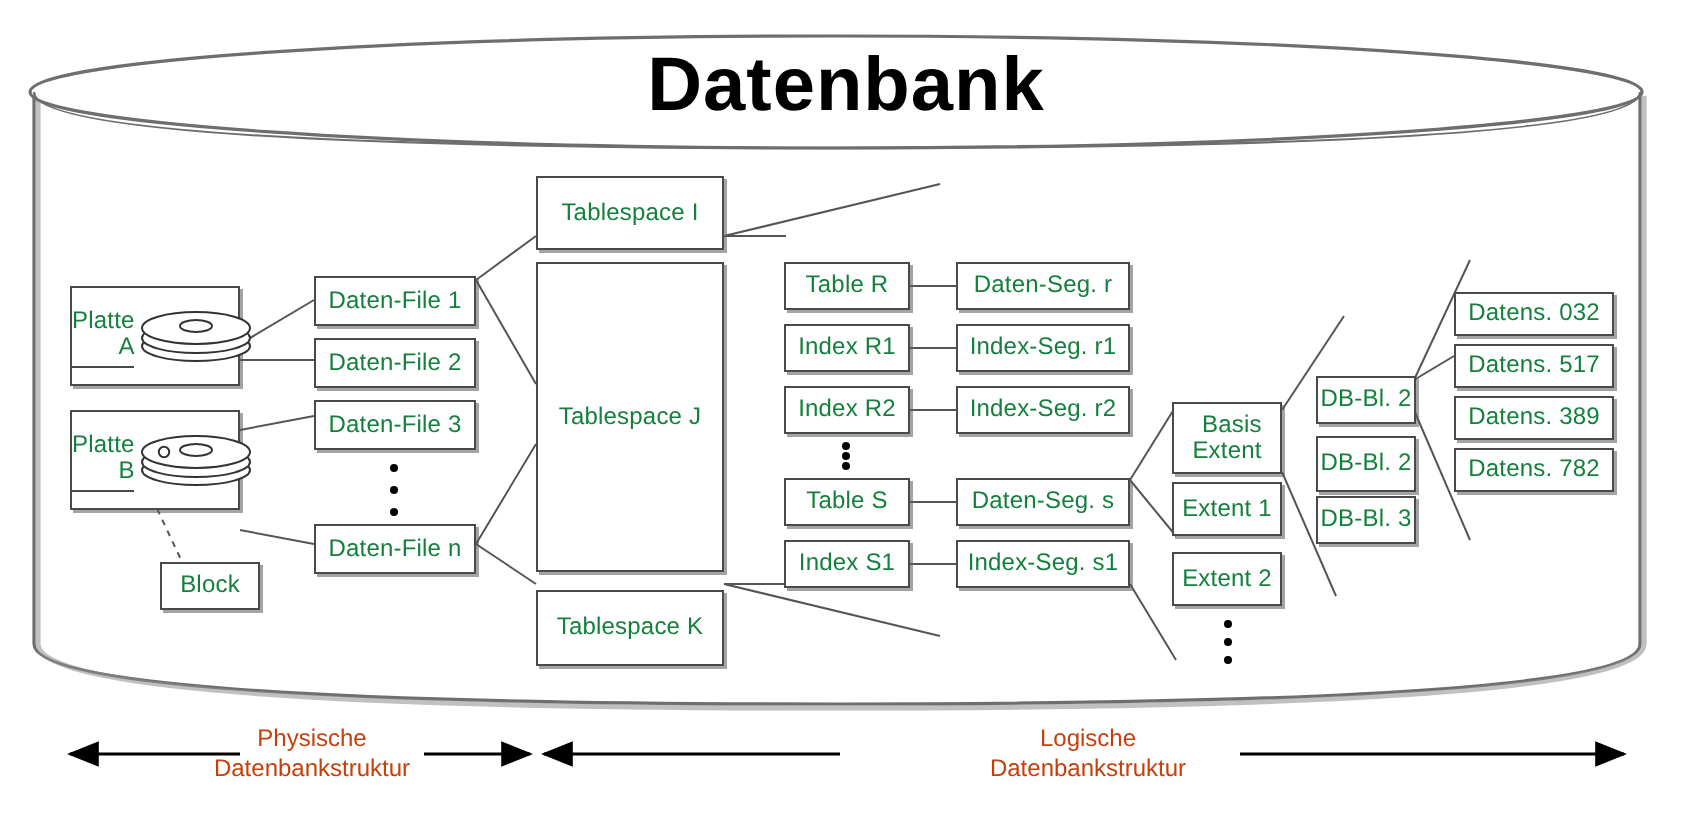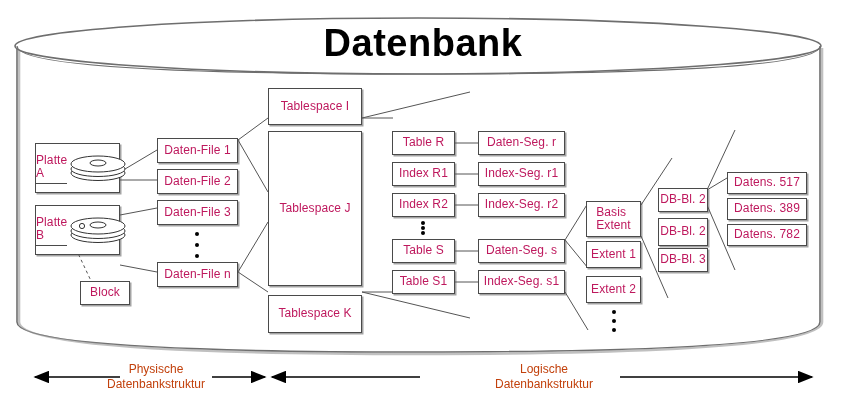--- a/index.html
+++ b/index.html
@@ -27,22 +27,22 @@
   }
   .node {
     position: absolute;
     box-sizing: border-box;
     background: #ffffff;
     border: 1px solid #4a4a4a;
     box-shadow: 1.5px 1.5px 0 rgba(90,90,90,0.55);
     display: flex;
     align-items: center;
     justify-content: center;
-    text-align: left;
-    color: #be185d;
+    text-align: right;
+    color: #15803d;
     font-size: 12px;
     line-height: 1.12;
     letter-spacing: 0.1px;
     white-space: pre-line;
     z-index: 5;
   }
   .title {
     position: absolute;
     left: 0;
     right: 0;
@@ -220,21 +220,21 @@
 
   <div class="node" style="left:392px; top:131px; width:63px; height:24px;">Table R</div>
   <div class="node" style="left:392px; top:162px; width:63px; height:24px;">Index R1</div>
   <div class="node" style="left:392px; top:193px; width:63px; height:24px;">Index R2</div>
   <div class="dots" style="left:420px; top:221px; width:6px; height:14px;">
       <i></i>
       <i></i>
       <i></i>
     </div>
   <div class="node" style="left:392px; top:239px; width:63px; height:24px;">Table S</div>
-  <div class="node" style="left:392px; top:270px; width:63px; height:24px;">Table S1</div>
+  <div class="node" style="left:392px; top:270px; width:63px; height:24px;">Index S1</div>
 
   <div class="node" style="left:478px; top:131px; width:87px; height:24px;">Daten-Seg. r</div>
   <div class="node" style="left:478px; top:162px; width:87px; height:24px;">Index-Seg. r1</div>
   <div class="node" style="left:478px; top:193px; width:87px; height:24px;">Index-Seg. r2</div>
   <div class="node" style="left:478px; top:239px; width:87px; height:24px;">Daten-Seg. s</div>
   <div class="node" style="left:478px; top:270px; width:87px; height:24px;">Index-Seg. s1</div>
 
   <div class="node" style="left:586px; top:201px; width:55px; height:36px;">Basis
 Extent</div>
   <div class="node" style="left:586px; top:241px; width:55px; height:27px;">Extent 1</div>
@@ -242,20 +242,21 @@
   <div class="dots" style="left:611px; top:310px; width:6px; height:22px;">
       <i></i>
       <i></i>
       <i></i>
     </div>
 
   <div class="node" style="left:658px; top:188px; width:50px; height:24px;">DB-Bl. 2</div>
   <div class="node" style="left:658px; top:218px; width:50px; height:28px;">DB-Bl. 2</div>
   <div class="node" style="left:658px; top:248px; width:50px; height:24px;">DB-Bl. 3</div>
 
+  <div class="node" style="left:727px; top:146px; width:80px; height:22px;">Datens. 032</div>
   <div class="node" style="left:727px; top:172px; width:80px; height:22px;">Datens. 517</div>
   <div class="node" style="left:727px; top:198px; width:80px; height:22px;">Datens. 389</div>
   <div class="node" style="left:727px; top:224px; width:80px; height:22px;">Datens. 782</div>
 
   <div class="axis-label" style="left:106px; top:362px; width:100px;">Physische
 Datenbankstruktur</div>
   <div class="axis-label" style="left:470px; top:362px; width:148px;">Logische
 Datenbankstruktur</div>
 
 </div>

